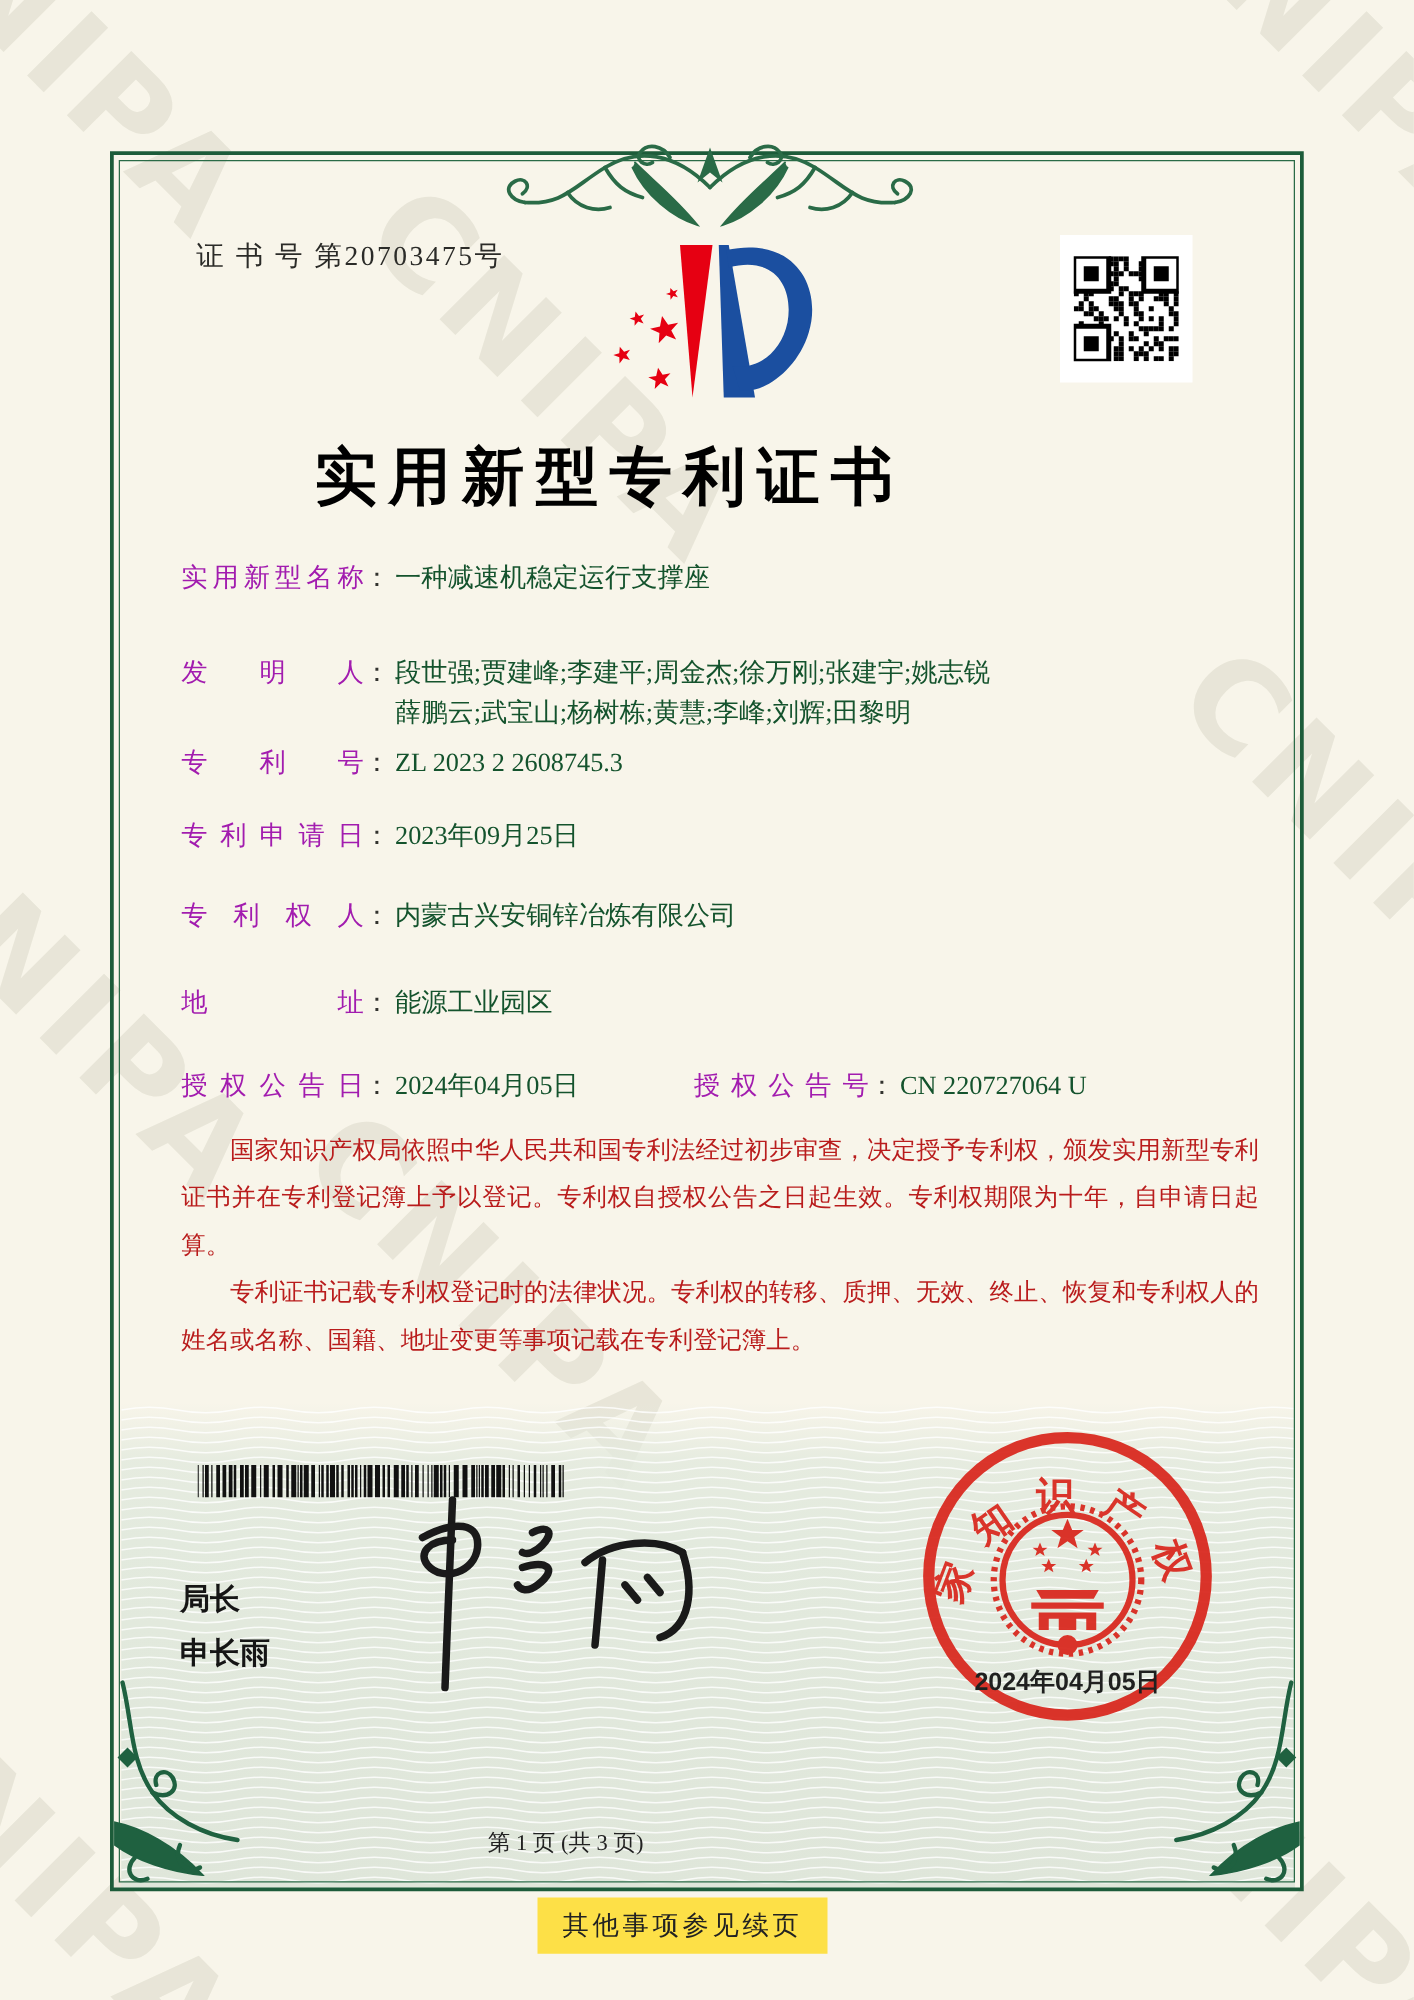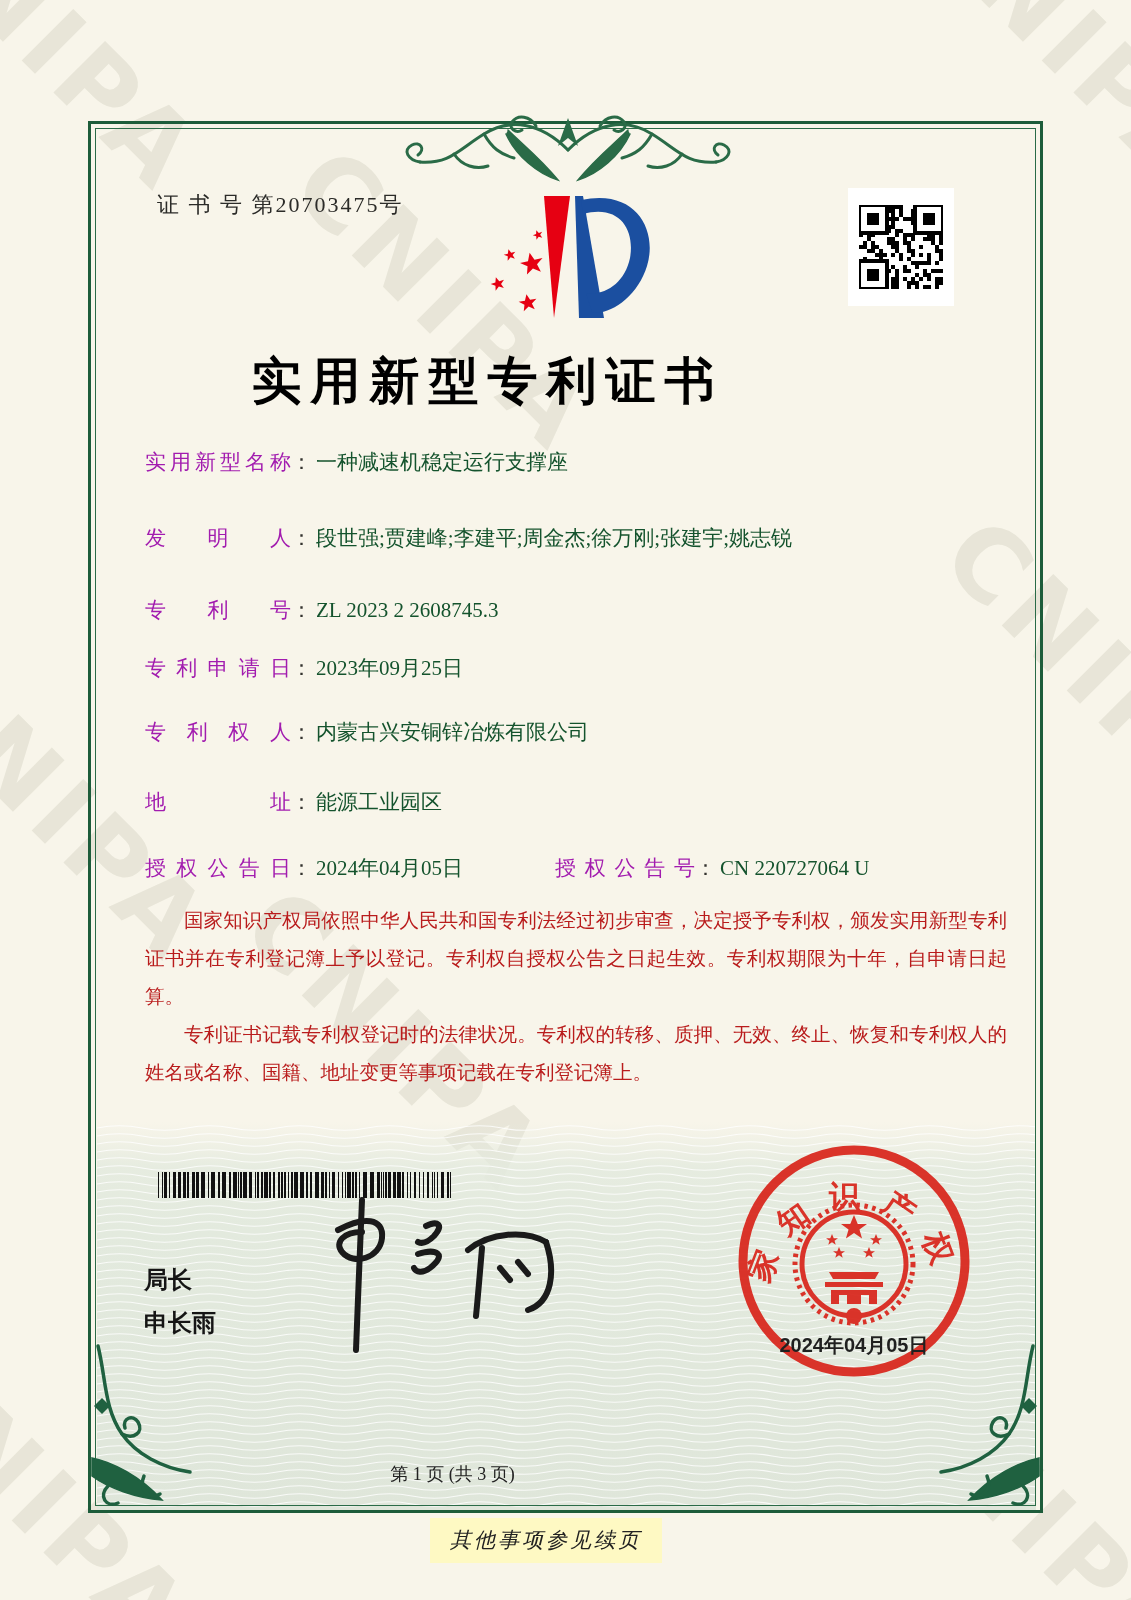--- a/index.html
+++ b/index.html
@@ -69,22 +69,22 @@
     font-size:24px; font-weight:bold; color:#151515; line-height:43px;
   }
   .sign { position:absolute; left:310px; top:1192px; z-index:3; }
   .sealwrap { position:absolute; left:733px; top:1140px; z-index:5; }
   .pagefoot {
     position:absolute; left:0; top:1462px; width:905px; text-align:center;
     font-size:18px; z-index:3; color:#222;
   }
   .contstrip {
     position:absolute; left:430px; top:1518px; width:232px; height:45px;
-    background:#fef9c3; z-index:3; text-align:center; line-height:45px;
-    font-size:21px; letter-spacing:3px; color:#222;font-style:italic;
+    background:#fde047; z-index:3; text-align:center; line-height:45px;
+    font-size:21px; letter-spacing:3px; color:#222;
   }
   svg { display:block; }
 </style>
 </head>
 <body>
 
 <div class="wm" style="left:50px;top:40px">CNIPA</div>
 <div class="wm" style="left:1070px;top:40px">CNIPA</div>
 <div class="wm" style="left:445px;top:300px">CNIPA</div>
 <div class="wm" style="left:60px;top:810px">CNIPA</div>
@@ -341,21 +341,21 @@
       <rect x="8" y="64" width="12" height="12" fill="#000"></rect>
     </svg>
 </div>
 
 <div class="title">实用新型专利证书</div>
 
 <div class="row" style="top:446px">
   <span class="flabel">实用新型名称</span><span class="fcolon">：</span><span class="fvalue">一种减速机稳定运行支撑座</span>
 </div>
 <div class="row" style="top:522px">
-  <span class="flabel">发明人</span><span class="fcolon">：</span><span class="fvalue"><span class="vline">段世强;贾建峰;李建平;周金杰;徐万刚;张建宇;姚志锐</span></span>
+  <span class="flabel">发明人</span><span class="fcolon">：</span><span class="fvalue"><span class="vline">段世强;贾建峰;李建平;周金杰;徐万刚;张建宇;姚志锐</span><span class="vline">薛鹏云;武宝山;杨树栋;黄慧;李峰;刘辉;田黎明</span></span>
 </div>
 <div class="row" style="top:594px">
   <span class="flabel">专利号</span><span class="fcolon">：</span><span class="fvalue">ZL 2023 2 2608745.3</span>
 </div>
 <div class="row" style="top:652px">
   <span class="flabel">专利申请日</span><span class="fcolon">：</span><span class="fvalue">2023年09月25日</span>
 </div>
 <div class="row" style="top:716px">
   <span class="flabel">专利权人</span><span class="fcolon">：</span><span class="fvalue">内蒙古兴安铜锌冶炼有限公司</span>
 </div>

